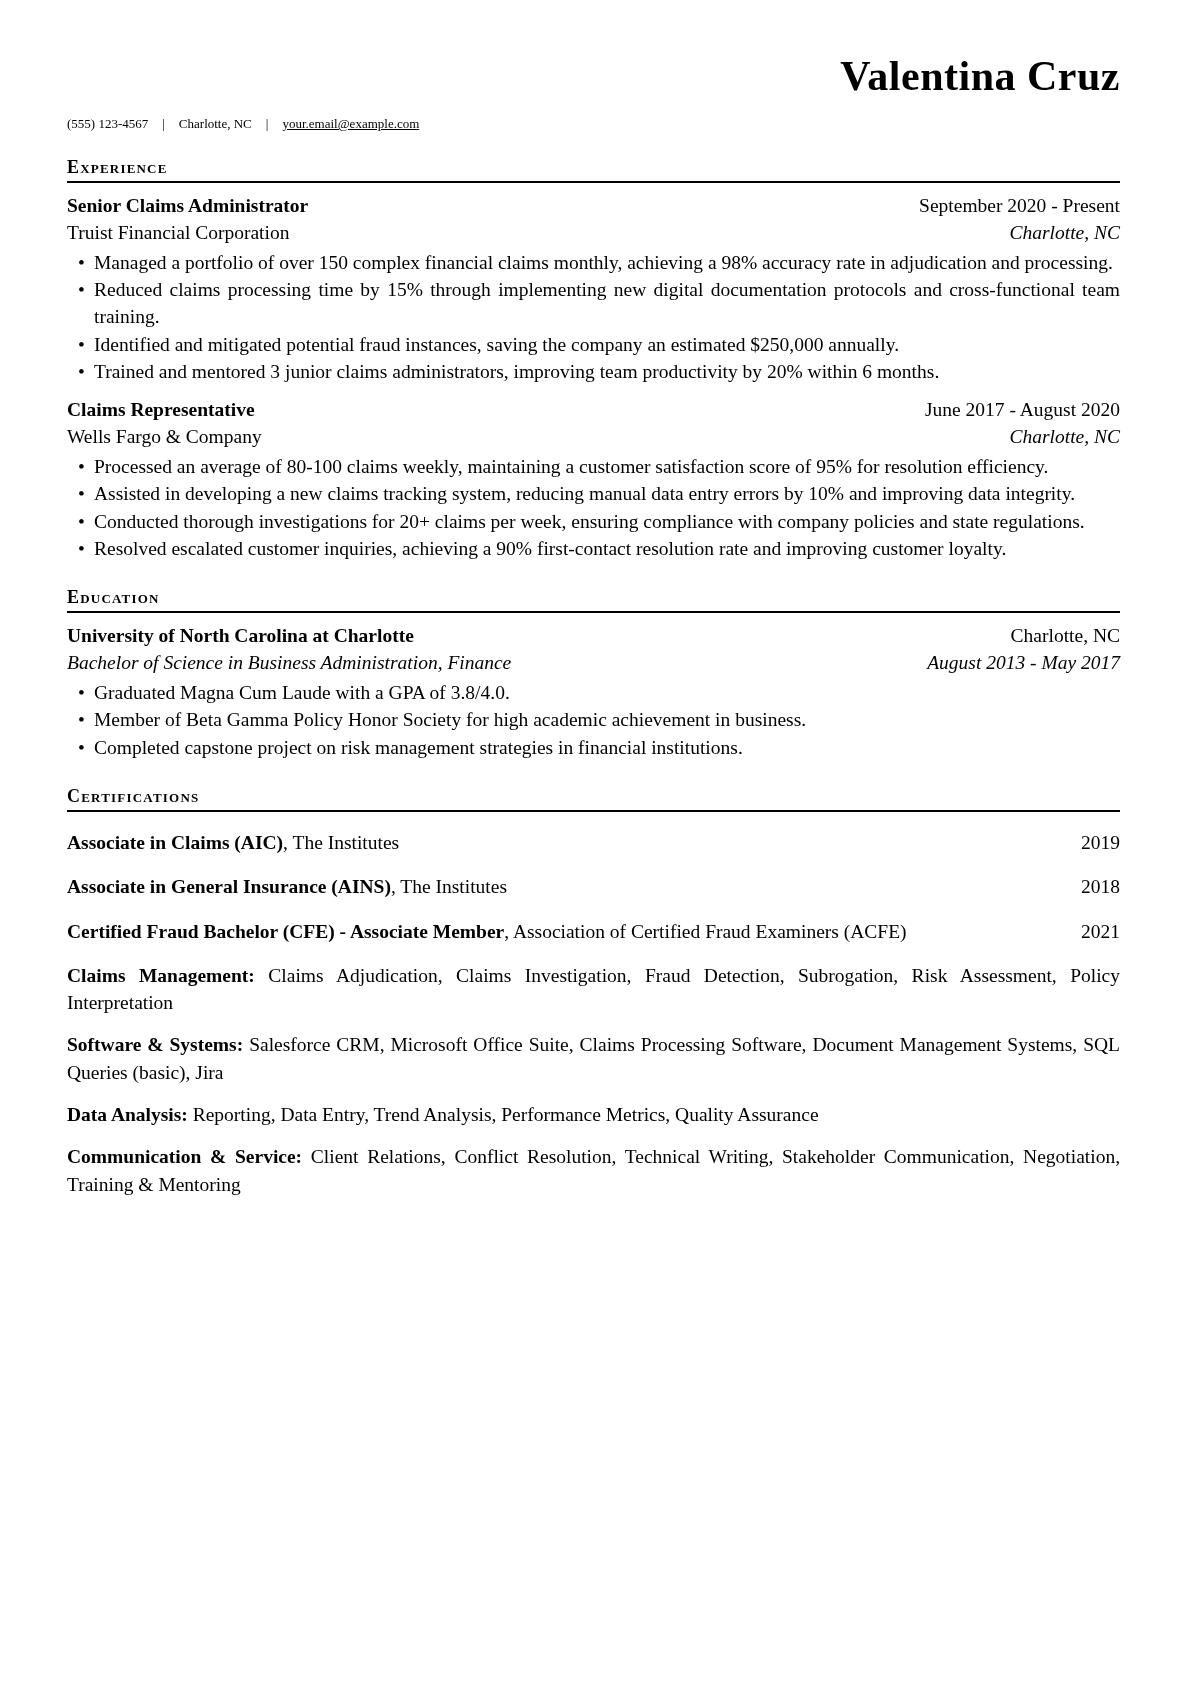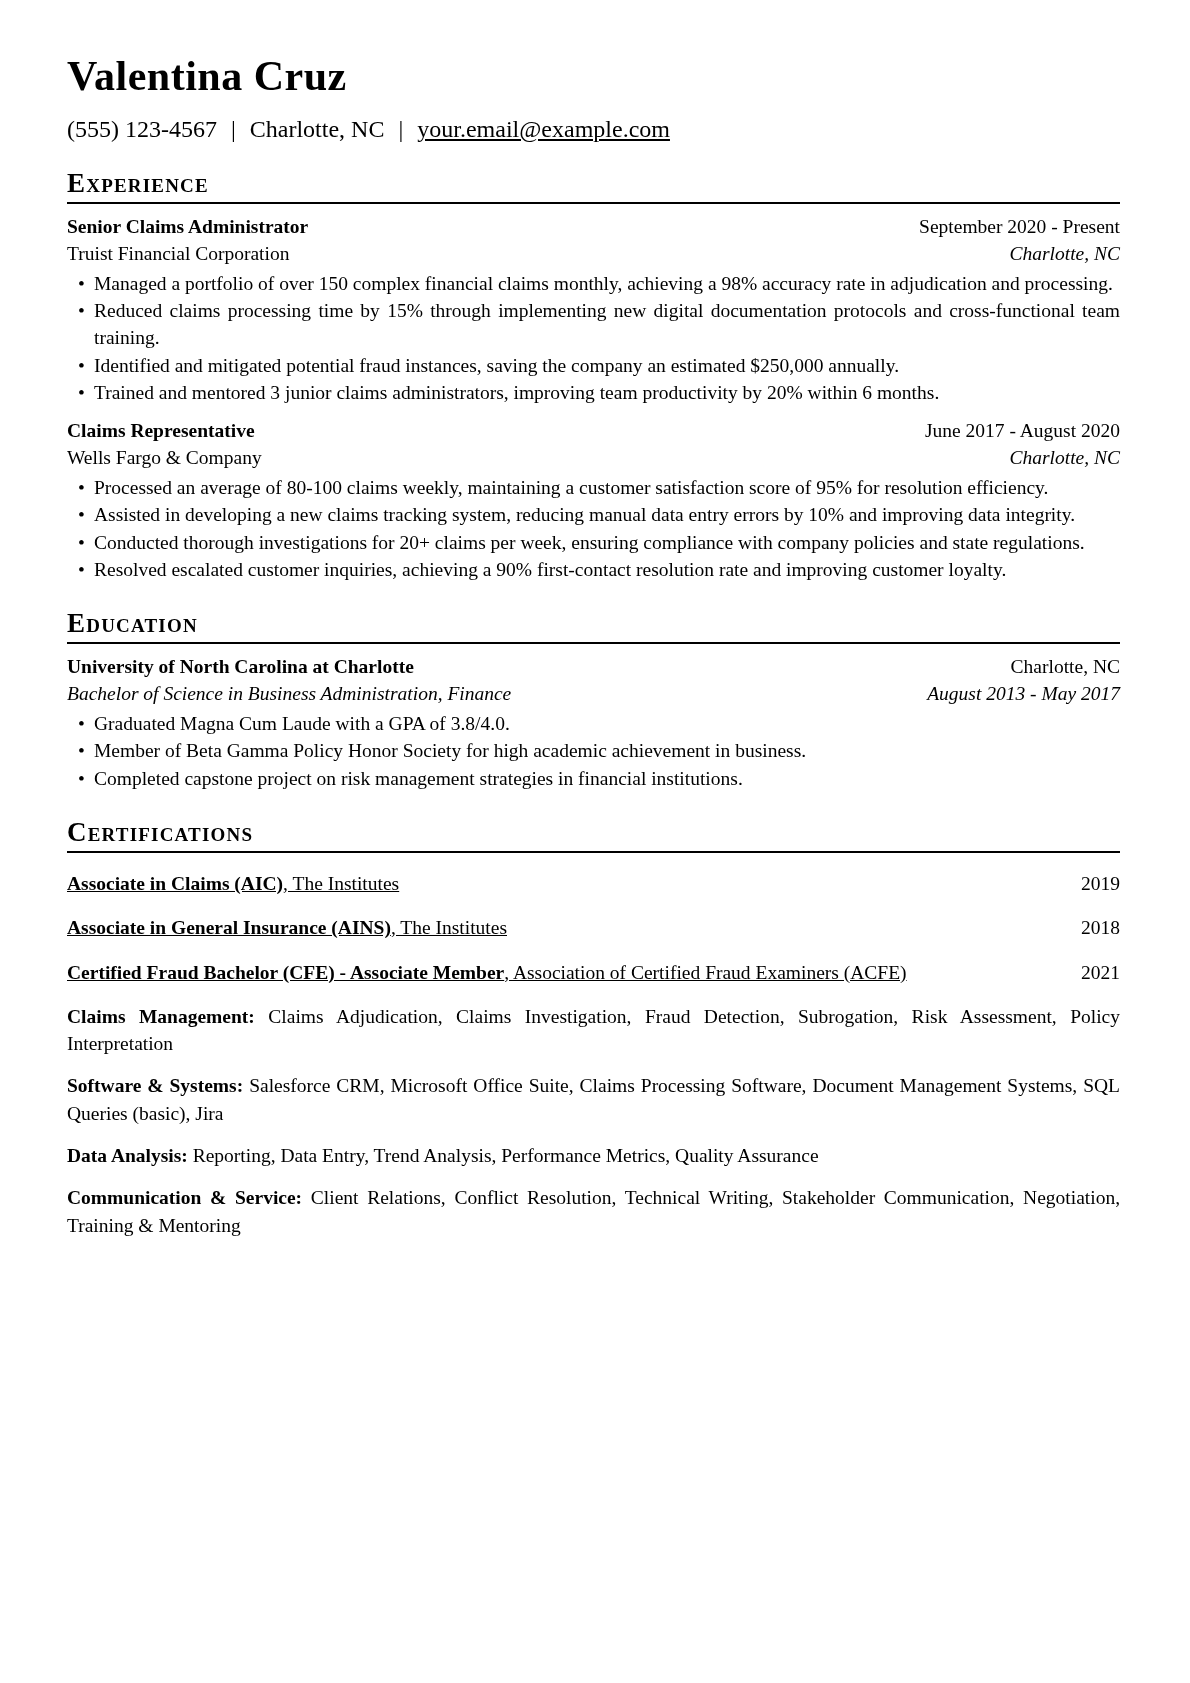--- a/index.html
+++ b/index.html
@@ -12,34 +12,35 @@
     font-size: 19.5px;
   }
   .page { padding: 52px 70px 0 67px; }
 
   
   h1.name {
     font-size: 42px;
     font-weight: bold;
     letter-spacing: 0.5px;
     margin-bottom: 16px;
-  }
-  .contact { font-size: 24px; margin-bottom: 6px; }
+    text-align: right;
+  }
+  .contact { font-size: 13px; margin-bottom: 6px; }
   .contact .sep { padding: 0 14px; }
   .contact a.email {
     color: #000;
     text-decoration: underline;
     cursor: pointer;
   }
 
   
   h2.section-heading {
     font-variant: small-caps;
     font-weight: bold;
-    font-size: 27px;
+    font-size: 18px;
     letter-spacing: 1.2px;
     border-bottom: 2.5px solid #000;
     padding-bottom: 3px;
     margin-top: 25px;
     margin-bottom: 10px;
   }
 
   
   .row { display: flex; justify-content: space-between; line-height: 1.38; }
   .bold { font-weight: bold; }
@@ -53,21 +54,21 @@
   .bullet .dot { flex: none; width: 16px; margin-left: 11px; }
   .bullet .btext { flex: 1; text-align: justify; }
 
   
   .cert-row {
     display: flex;
     align-items: flex-end;
     margin: 17px 0;
     line-height: 1.4;
   }
-  .cert-text { flex: 1; text-decoration: underline; }
+  .cert-text { flex: 1; }
   .cert-year { margin-left: 18px; white-space: nowrap; text-align: right; }
 
   
   .skill { margin: 15px 0; line-height: 1.4; text-align: justify; }
 </style>
 </head>
 <body>
 
 <div class="page">
 

